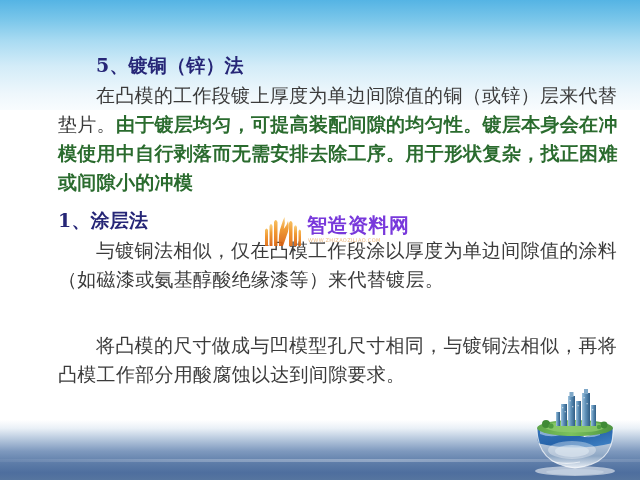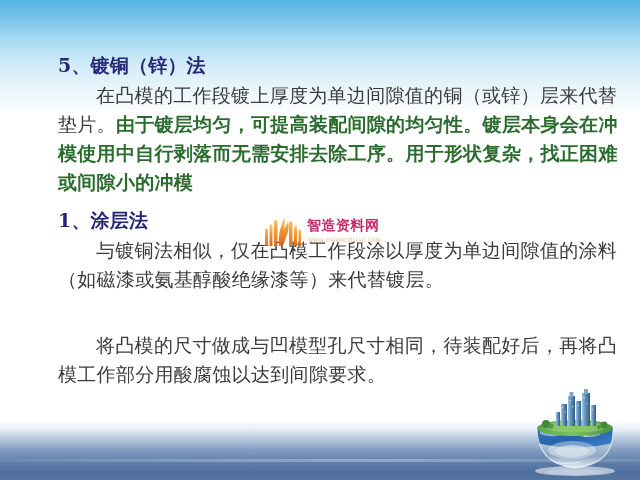--- a/index.html
+++ b/index.html
@@ -106,23 +106,23 @@
   .wm-flames {
     position: absolute;
     left: 0; top: 4px;
     width: 40px; height: 30px;
   }
   .wm-title {
     position: absolute;
     left: 44px; top: 4px;
     font-family: "DejaVu Sans", "Liberation Sans", sans-serif;
     font-weight: bold;
-    font-size: 14px;
+    font-size: 20px;
     line-height: 19px;
-    color: #be185d;
+    color: #6d28d9;
     letter-spacing: 0.5px;
     white-space: nowrap;
   }
   .wm-sub {
     position: absolute;
     left: 45px; top: 25px;
     font-family: "DejaVu Sans", "Liberation Sans", sans-serif;
     font-size: 5px;
     line-height: 7px;
     color: #e8a45a;
@@ -145,35 +145,35 @@
 
 <div id="slide">
 
   <div class="bg-sky"></div>
   <div class="bg-mid"></div>
   <div class="bg-water"></div>
   <div class="bg-water-sheen"></div>
 
   <div class="content">
 
-    <div class="heading" style="top:53px;">5、镀铜（锌）法</div>
+    <div class="heading" style="top:53px;margin-left:38px;">5、镀铜（锌）法</div>
 
     <div class="para" style="top:81px;">
       <span class="indent"></span><span>在凸模的工作段镀上厚度为单边间隙值的铜（或锌）层来代替垫片。</span><span class="green">由于镀层均匀，可提高装配间隙的均匀性。镀层本身会在冲模使用中自行剥落而无需安排去除工序。用于形状复杂，找正困难或间隙小的冲模</span>
     </div>
 
     <div class="heading" style="top:208px;">1、涂层法</div>
 
     <div class="para" style="top:236px;">
       <span class="indent"></span><span>与镀铜法相似，仅在凸模工作段涂以厚度为单边间隙值的涂料（如磁漆或氨基醇酸绝缘漆等）来代替镀层。</span>
     </div>
 
 
     <div class="para" style="top:331px;">
-      <span class="indent"></span><span>将凸模的尺寸做成与凹模型孔尺寸相同，待装配好后，再将凸模工作部分用酸腐蚀以达到间隙要求。</span>
+      <span class="indent"></span><span>将凸模的尺寸做成与凹模型孔尺寸相同，与镀铜法相似，再将凸模工作部分用酸腐蚀以达到间隙要求。</span>
     </div>
   </div>
 
   <div class="watermark">
     <svg class="wm-flames" viewBox="0 0 40 30">
       <defs>
         <linearGradient id="fl1" x1="0" y1="1" x2="0" y2="0">
           <stop offset="0%" stop-color="#e06a10"></stop>
           <stop offset="55%" stop-color="#f08f22"></stop>
           <stop offset="100%" stop-color="#f7bb52"></stop>

